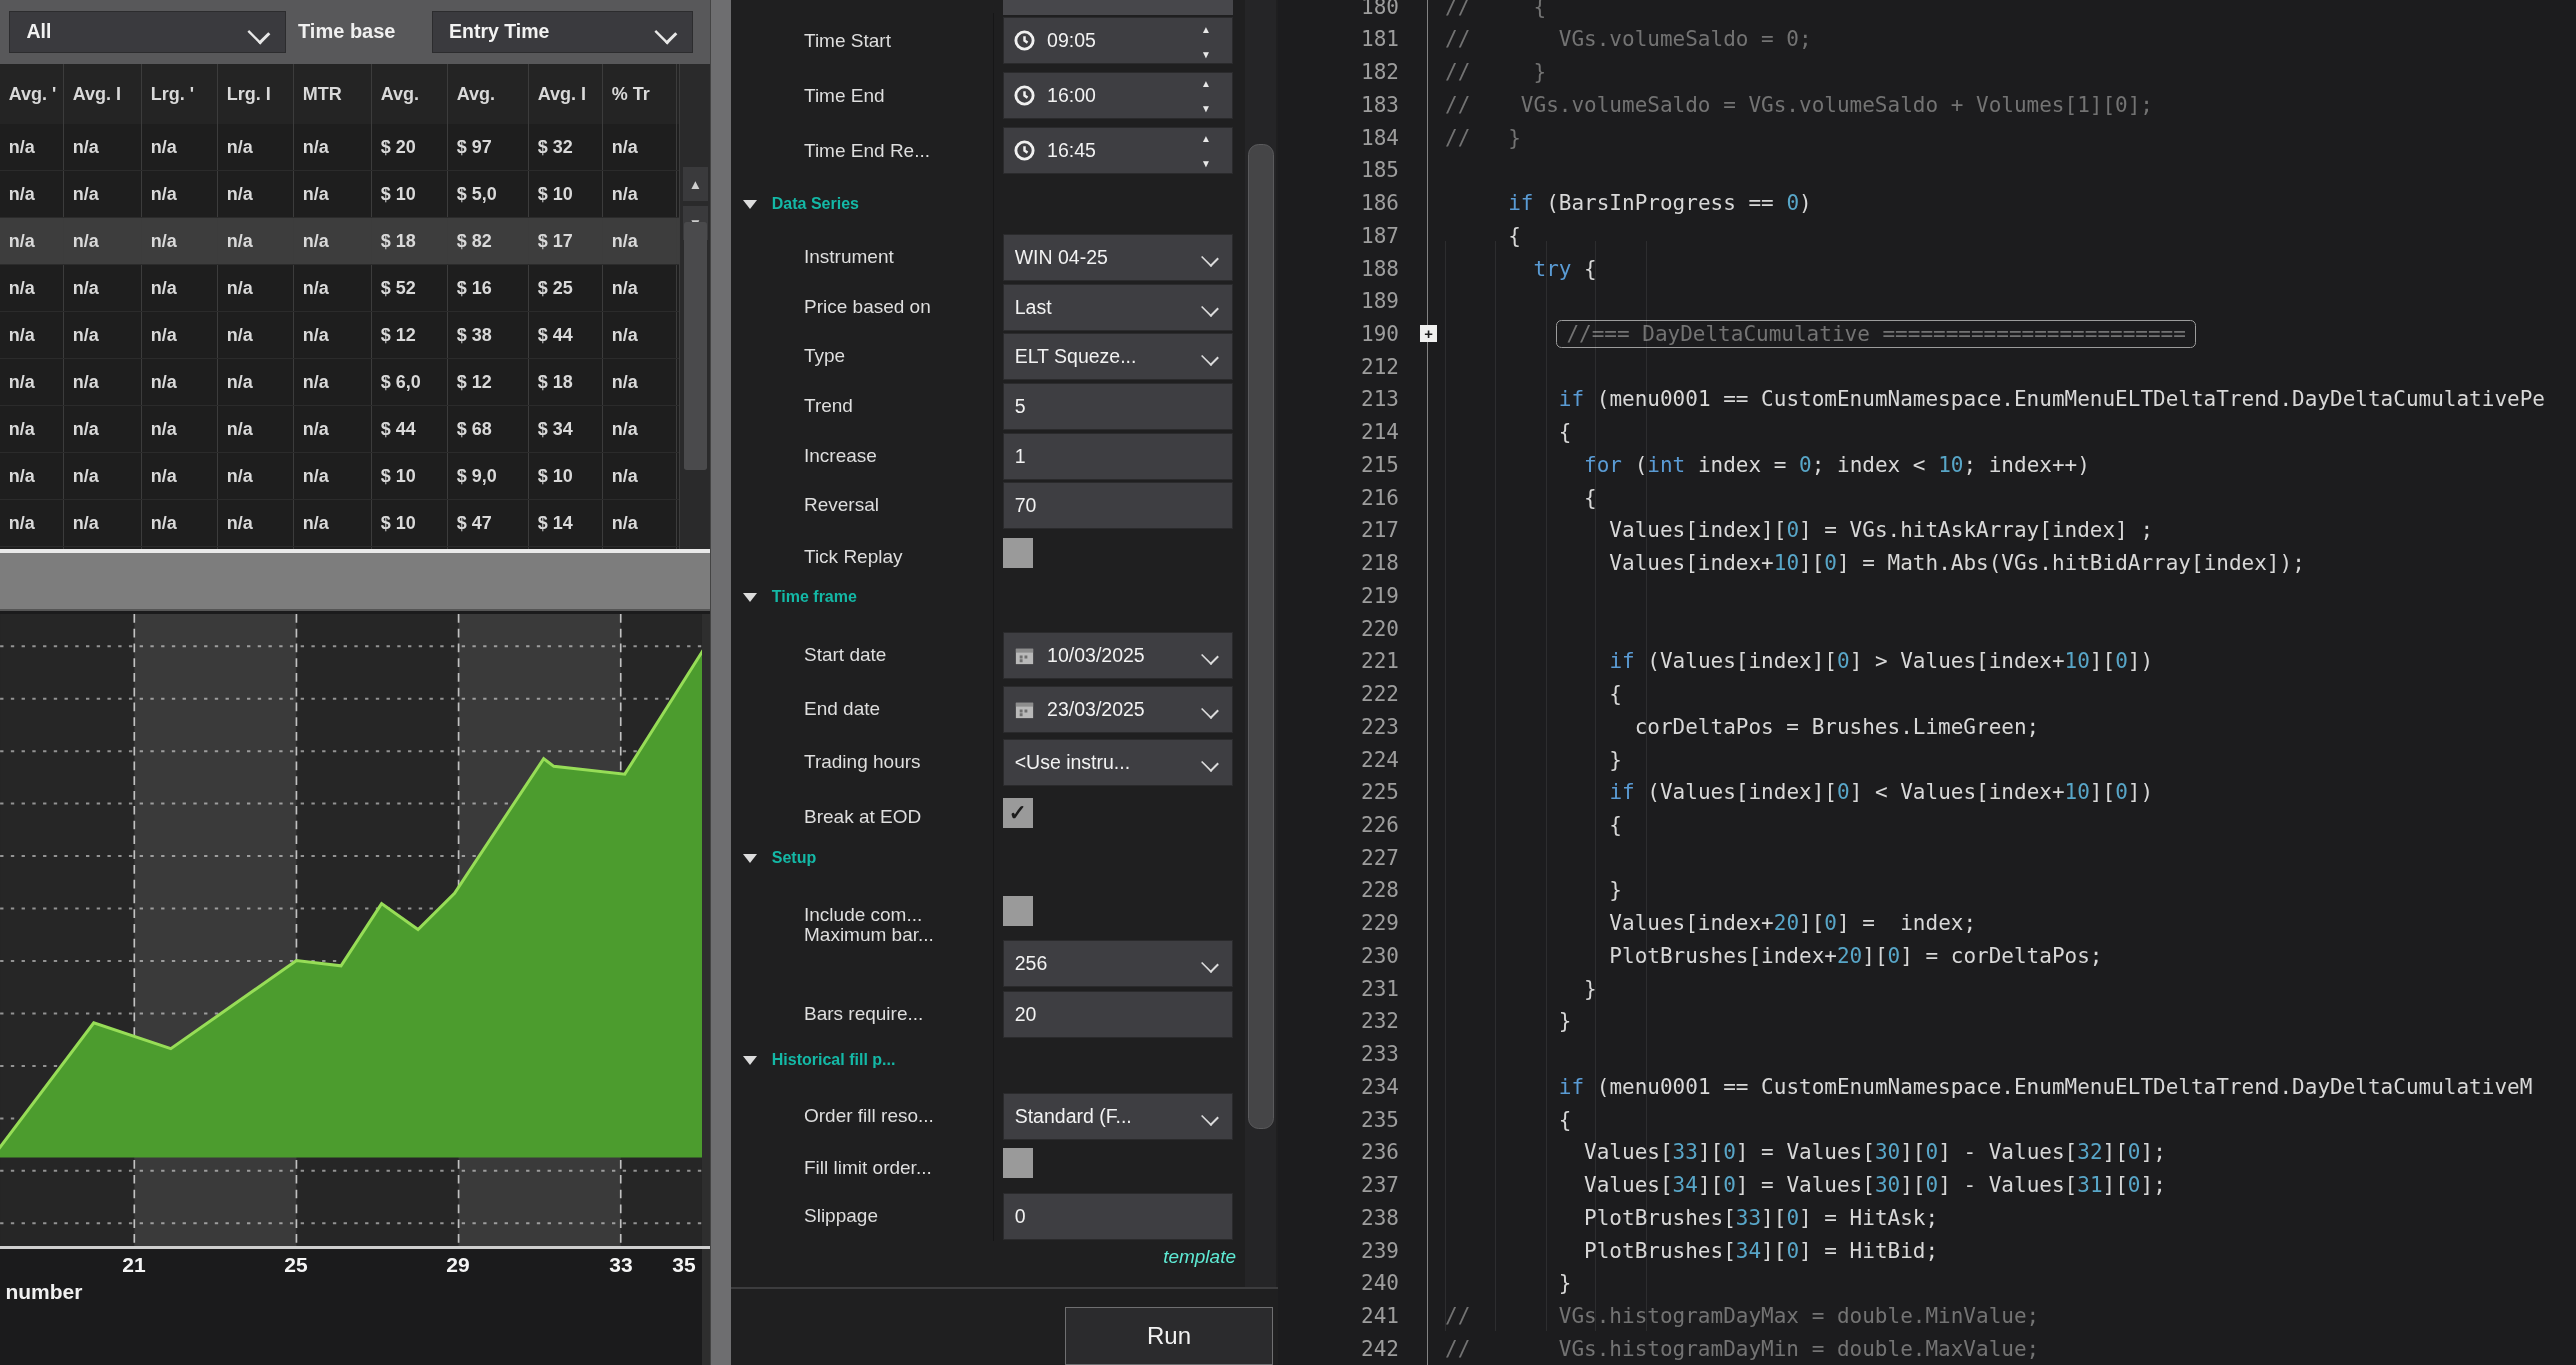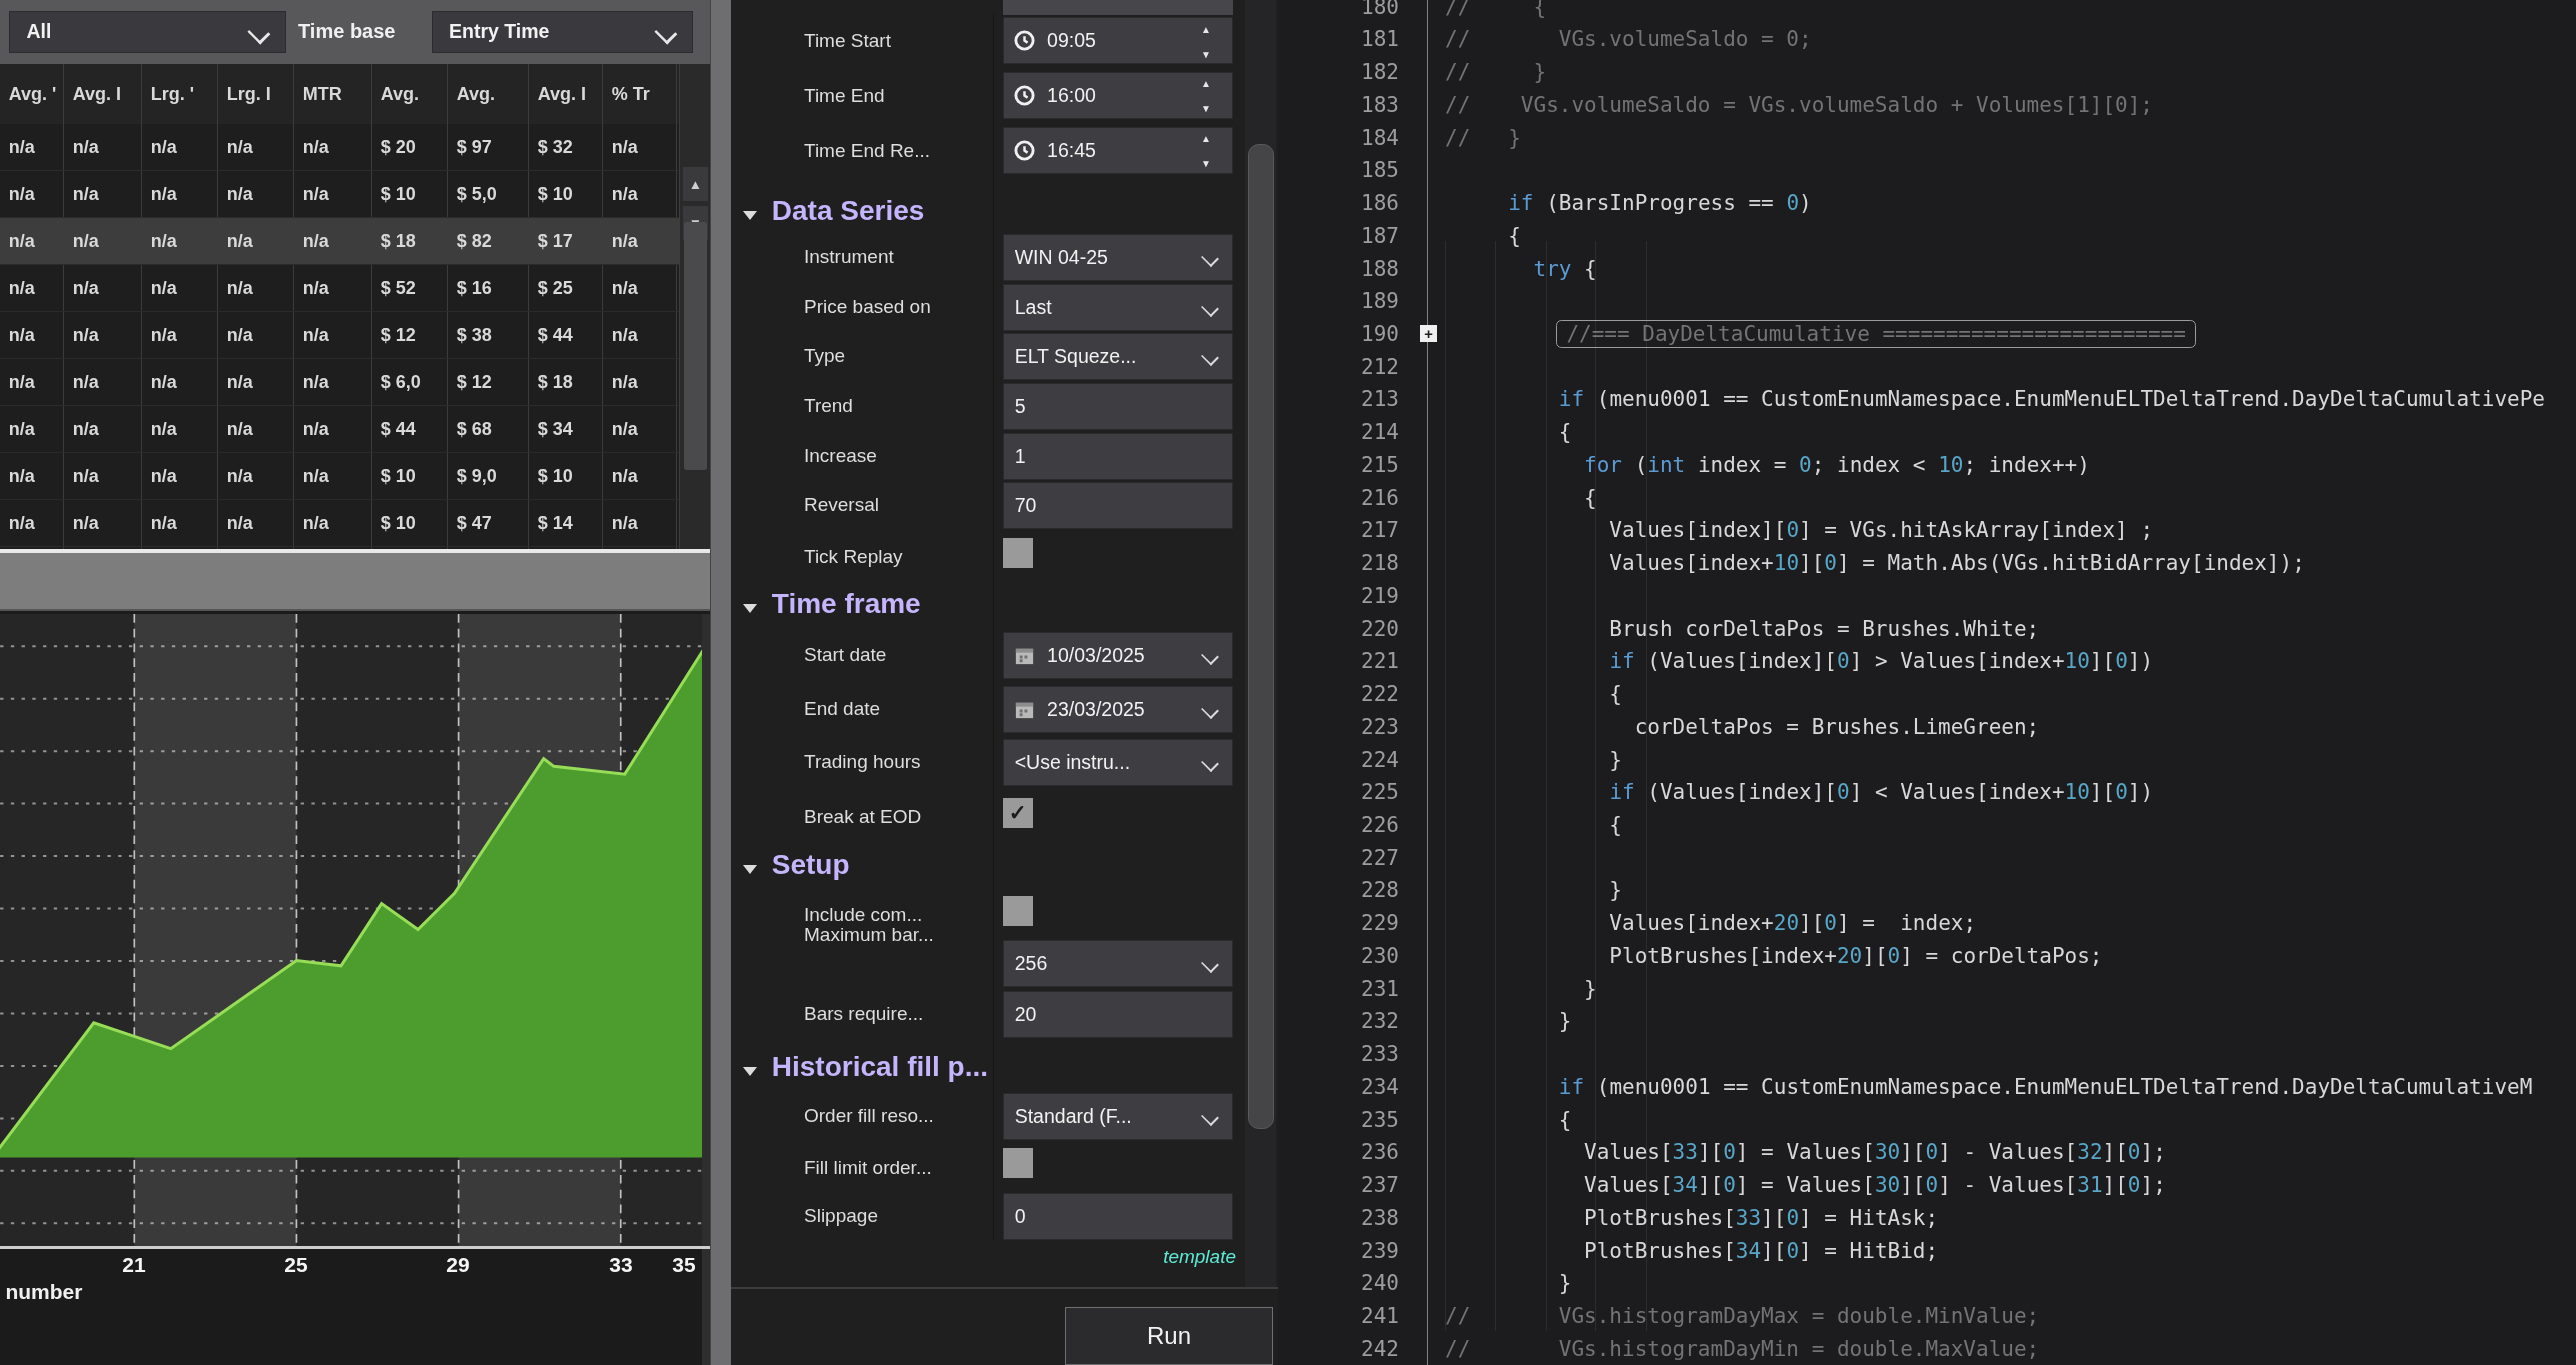--- a/index.html
+++ b/index.html
@@ -44,21 +44,21 @@
   #set-colline{left:262px;top:13.4px;width:1.3px;height:1228px;background:#161617;position:absolute;}
   .srow-label{position:absolute;left:73px;color:#dedede;font-size:19px;white-space:nowrap;
               max-width:181px;overflow:hidden;}
   .sfield{position:absolute;left:272px;width:230px;height:47px;background:#3e3e42;border:0.7px solid #2a2a2c;
           box-sizing:border-box;color:#f2f2f2;font-size:19.5px;display:flex;align-items:center;}
   .sfield .val{margin-left:10.7px;white-space:nowrap;overflow:hidden;max-width:168px;}
   .sfield .fchev{width:12px;height:12px;border-right:2.7px solid #dcdcdc;border-bottom:2.7px solid #dcdcdc;
         transform:rotate(45deg) scale(1,.8);position:absolute;right:14.8px;top:16px;}
   .spin{position:absolute;right:17.4px;top:5.4px;width:17.4px;height:36px;color:#e8e8e8;font-size:10px;
         display:flex;flex-direction:column;justify-content:space-between;align-items:center;}
-  .shead{position:absolute;left:12px;color:#c4b5fd;font-size:28px;font-weight:700;}
+  .shead{position:absolute;left:12px;color:#14b8a6;font-size:16px;font-weight:700;}
   .shead .tri{display:inline-block;width:0;height:0;border-left:7.4px solid transparent;
         border-right:7.4px solid transparent;border-top:9.4px solid #dcdcdc;margin-right:14.8px;}
   .cbox{position:absolute;left:272px;width:29.5px;height:29.5px;background:#9a9a9a;
         display:flex;align-items:center;justify-content:center;color:#1c1c1c;font-size:21.5px;font-weight:700;}
   .ficon{margin-left:9.4px;flex:0 0 auto;}
   #partial-field{left:272px;top:0;width:230px;height:14.8px;background:#47474b;position:absolute;}
   #set-sep{left:0;top:1287px;width:547px;height:2px;background:#3c3c3e;position:absolute;}
   #template-lbl{position:absolute;right:42px;top:1246px;color:#5eead4;font-size:19px;font-style:italic;}
   #run-btn{position:absolute;left:334px;top:1307px;width:206px;height:56px;background:#2b2b2d;
            border:1.3px solid #6f6f71;color:#f2f2f2;font-size:24px;display:flex;align-items:center;justify-content:center;}
@@ -425,21 +425,21 @@
         <div class="cline" style="top: 285px;"><span class="gut">189</span><span class="ctext"></span></div>
         <div class="cline" style="top: 318px;"><span class="gut">190</span><span class="ctext"><span class="cbox190" style="margin-left: 111px;"><span class="tk-cm">//=== DayDeltaCumulative ========================</span></span></span></div>
         <div class="cline" style="top: 351px;"><span class="gut">212</span><span class="ctext"></span></div>
         <div class="cline" style="top: 383px;"><span class="gut">213</span><span class="ctext"><span class="tk-pl">         </span><span class="tk-kw">if</span><span class="tk-pl"> (menu0001 == CustomEnumNamespace.EnumMenuELTDeltaTrend.DayDeltaCumulativePe</span></span></div>
         <div class="cline" style="top: 416px;"><span class="gut">214</span><span class="ctext"><span class="tk-pl">         {</span></span></div>
         <div class="cline" style="top: 449px;"><span class="gut">215</span><span class="ctext"><span class="tk-pl">           </span><span class="tk-kw">for</span><span class="tk-pl"> (</span><span class="tk-kw">int</span><span class="tk-pl"> index = </span><span class="tk-num">0</span><span class="tk-pl">; index &lt; </span><span class="tk-num">10</span><span class="tk-pl">; index++)</span></span></div>
         <div class="cline" style="top: 482px;"><span class="gut">216</span><span class="ctext"><span class="tk-pl">           {</span></span></div>
         <div class="cline" style="top: 514px;"><span class="gut">217</span><span class="ctext"><span class="tk-pl">             Values[index][</span><span class="tk-num">0</span><span class="tk-pl">] = VGs.hitAskArray[index] ;</span></span></div>
         <div class="cline" style="top: 547px;"><span class="gut">218</span><span class="ctext"><span class="tk-pl">             Values[index+</span><span class="tk-num">10</span><span class="tk-pl">][</span><span class="tk-num">0</span><span class="tk-pl">] = Math.Abs(VGs.hitBidArray[index]);</span></span></div>
         <div class="cline" style="top: 580px;"><span class="gut">219</span><span class="ctext"></span></div>
-        <div class="cline" style="top: 613px;"><span class="gut">220</span><span class="ctext"><span class="tk-pl">             Brush corDeltaPos = Brushes.White;</span></span></div>
+        <div class="cline" style="top: 613px;"><span class="gut">220</span></div>
         <div class="cline" style="top: 645px;"><span class="gut">221</span><span class="ctext"><span class="tk-pl">             </span><span class="tk-kw">if</span><span class="tk-pl"> (Values[index][</span><span class="tk-num">0</span><span class="tk-pl">] &gt; Values[index+</span><span class="tk-num">10</span><span class="tk-pl">][</span><span class="tk-num">0</span><span class="tk-pl">])</span></span></div>
         <div class="cline" style="top: 678px;"><span class="gut">222</span><span class="ctext"><span class="tk-pl">             {</span></span></div>
         <div class="cline" style="top: 711px;"><span class="gut">223</span><span class="ctext"><span class="tk-pl">               corDeltaPos = Brushes.LimeGreen;</span></span></div>
         <div class="cline" style="top: 744px;"><span class="gut">224</span><span class="ctext"><span class="tk-pl">             }</span></span></div>
         <div class="cline" style="top: 776px;"><span class="gut">225</span><span class="ctext"><span class="tk-pl">             </span><span class="tk-kw">if</span><span class="tk-pl"> (Values[index][</span><span class="tk-num">0</span><span class="tk-pl">] &lt; Values[index+</span><span class="tk-num">10</span><span class="tk-pl">][</span><span class="tk-num">0</span><span class="tk-pl">])</span></span></div>
         <div class="cline" style="top: 809px;"><span class="gut">226</span><span class="ctext"><span class="tk-pl">             {</span></span></div>
         <div class="cline" style="top: 842px;"><span class="gut">227</span></div>
         <div class="cline" style="top: 874px;"><span class="gut">228</span><span class="ctext"><span class="tk-pl">             }</span></span></div>
         <div class="cline" style="top: 907px;"><span class="gut">229</span><span class="ctext"><span class="tk-pl">             Values[index+</span><span class="tk-num">20</span><span class="tk-pl">][</span><span class="tk-num">0</span><span class="tk-pl">] =  index;</span></span></div>
         <div class="cline" style="top: 940px;"><span class="gut">230</span><span class="ctext"><span class="tk-pl">             PlotBrushes[index+</span><span class="tk-num">20</span><span class="tk-pl">][</span><span class="tk-num">0</span><span class="tk-pl">] = corDeltaPos;</span></span></div>

